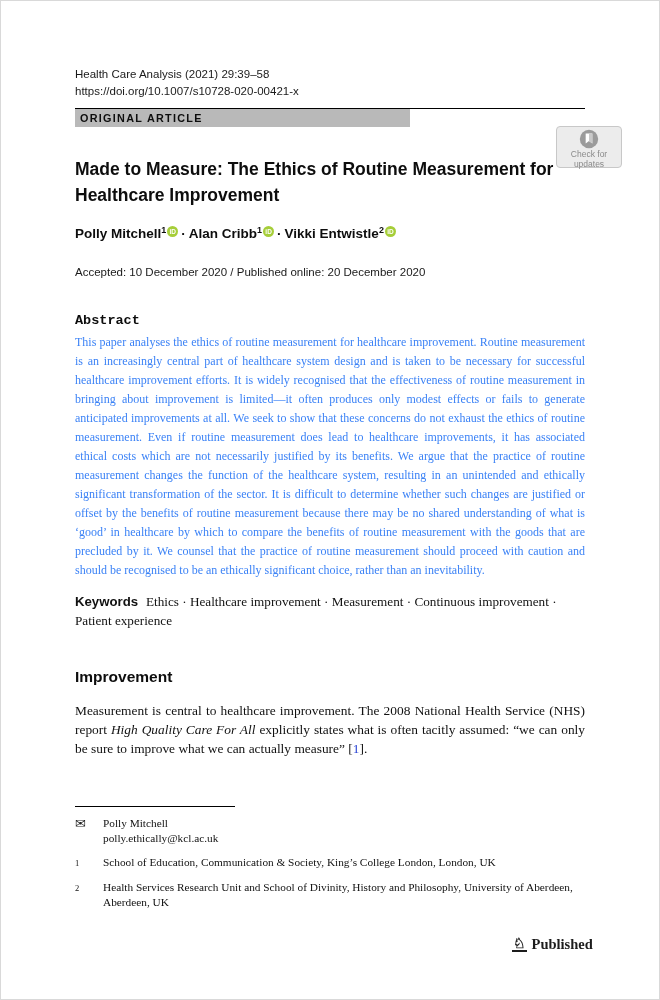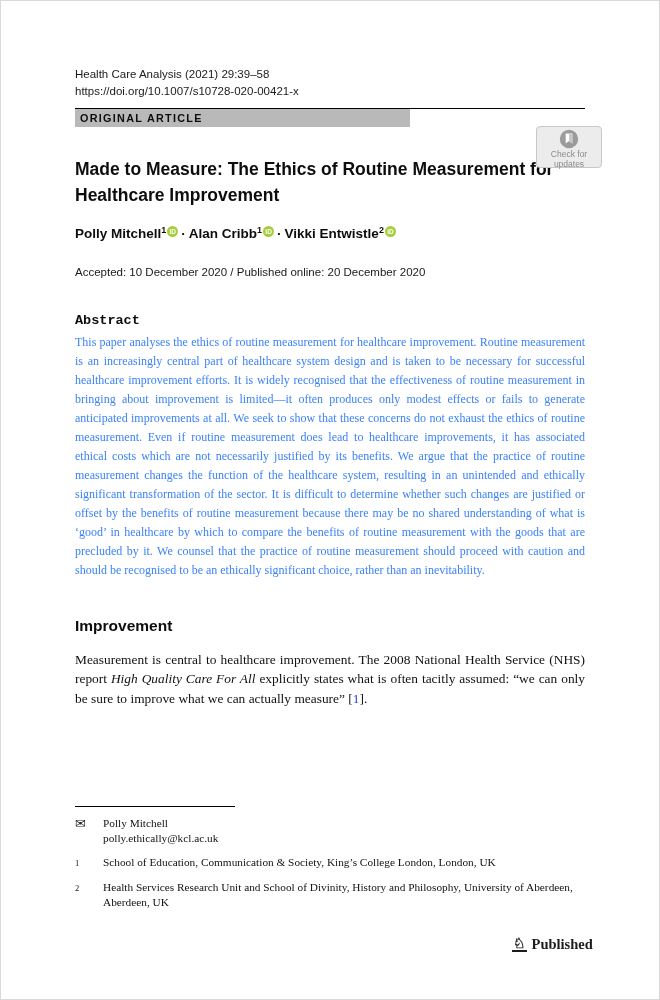--- a/index.html
+++ b/index.html
@@ -41,21 +41,21 @@
     color: #0d0d0d;
     font-family: "Liberation Sans", sans-serif;
     font-weight: bold;
     font-size: 10.8px;
     letter-spacing: 1.3px;
     padding: 3px 16px 3px 5px;
   }
   
   .check-updates {
     position: absolute;
-    left: 536px; top: 98px;
+    left: 556px; top: 98px;
     width: 66px; height: 42px;
     background: #ececec;
     border: 1px solid #c8c8c8;
     border-radius: 4px;
     text-align: center;
     font-family: "Liberation Sans", sans-serif;
     font-size: 8.5px;
     line-height: 9.5px;
     color: #8a8a8a;
     padding-top: 2px;
@@ -219,20 +219,21 @@
     <span><span>Polly Mitchell</span><sup>1</sup><span class="orcid-icon">iD</span></span><span class="author-sep">·</span><span><span>Alan Cribb</span><sup>1</sup><span class="orcid-icon">iD</span></span><span class="author-sep">·</span><span><span>Vikki Entwistle</span><sup>2</sup><span class="orcid-icon">iD</span></span>
   </div>
 
   <div class="dates">
     <div>Accepted: 10 December 2020 / Published online: 20 December 2020</div>
   </div>
 
   <h2 class="abstract-heading">Abstract</h2>
   <p class="abstract-body">This paper analyses the ethics of routine measurement for healthcare improvement. Routine measurement is an increasingly central part of healthcare system design and is taken to be necessary for successful healthcare improvement efforts. It is widely recognised that the effectiveness of routine measurement in bringing about improvement is limited—it often produces only modest effects or fails to generate anticipated improvements at all. We seek to show that these concerns do not exhaust the ethics of routine measurement. Even if routine measurement does lead to healthcare improvements, it has associated ethical costs which are not necessarily justified by its benefits. We argue that the practice of routine measurement changes the function of the healthcare system, resulting in an unintended and ethically significant transformation of the sector. It is difficult to determine whether such changes are justified or offset by the benefits of routine measurement because there may be no shared understanding of what is ‘good’ in healthcare by which to compare the benefits of routine measurement with the goods that are precluded by it. We counsel that the practice of routine measurement should proceed with caution and should be recognised to be an ethically significant choice, rather than an inevitability.</p>
 
+  <p class="keywords"><span class="kw-label">Keywords</span><span>Ethics · Healthcare improvement · Measurement · Continuous improvement · Patient experience</span></p>
 
   <h2 class="section-heading">Improvement</h2>
   <p class="intro-para"><span>Measurement is central to healthcare improvement. The 2008 National Health Service (NHS) report </span><span class="italic">High Quality Care For All</span><span> explicitly states what is often tacitly assumed: “we can only be sure to improve what we can actually measure” </span><span>[</span><span class="citation-number">1</span><span>].</span></p>
 
 </div>
 
 <div class="footnotes">
   <hr class="fn-rule">
   <div class="fn-row">
     <div class="fn-mark"><span class="envelope-icon">✉</span></div>

